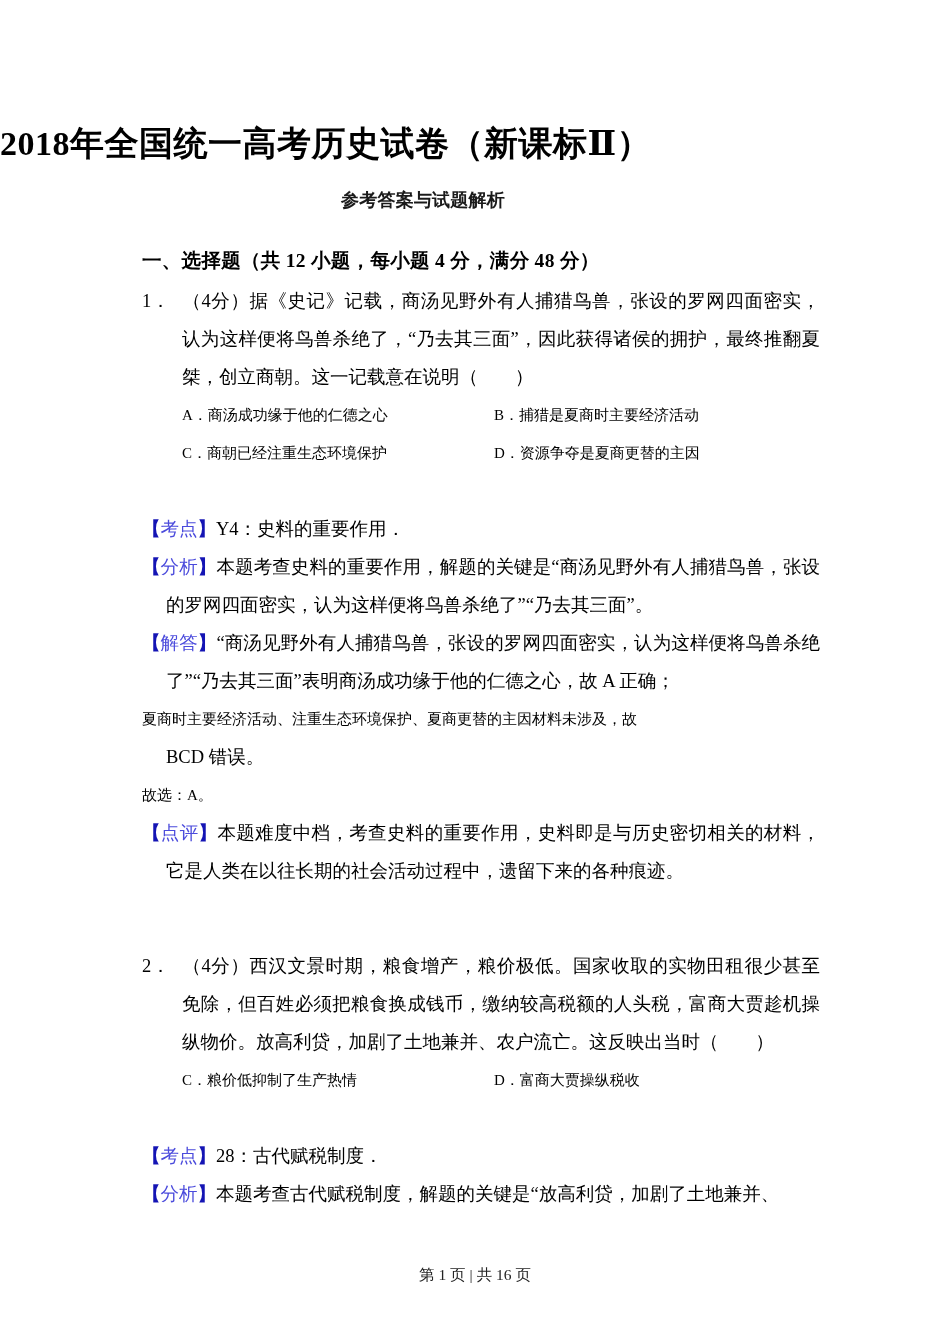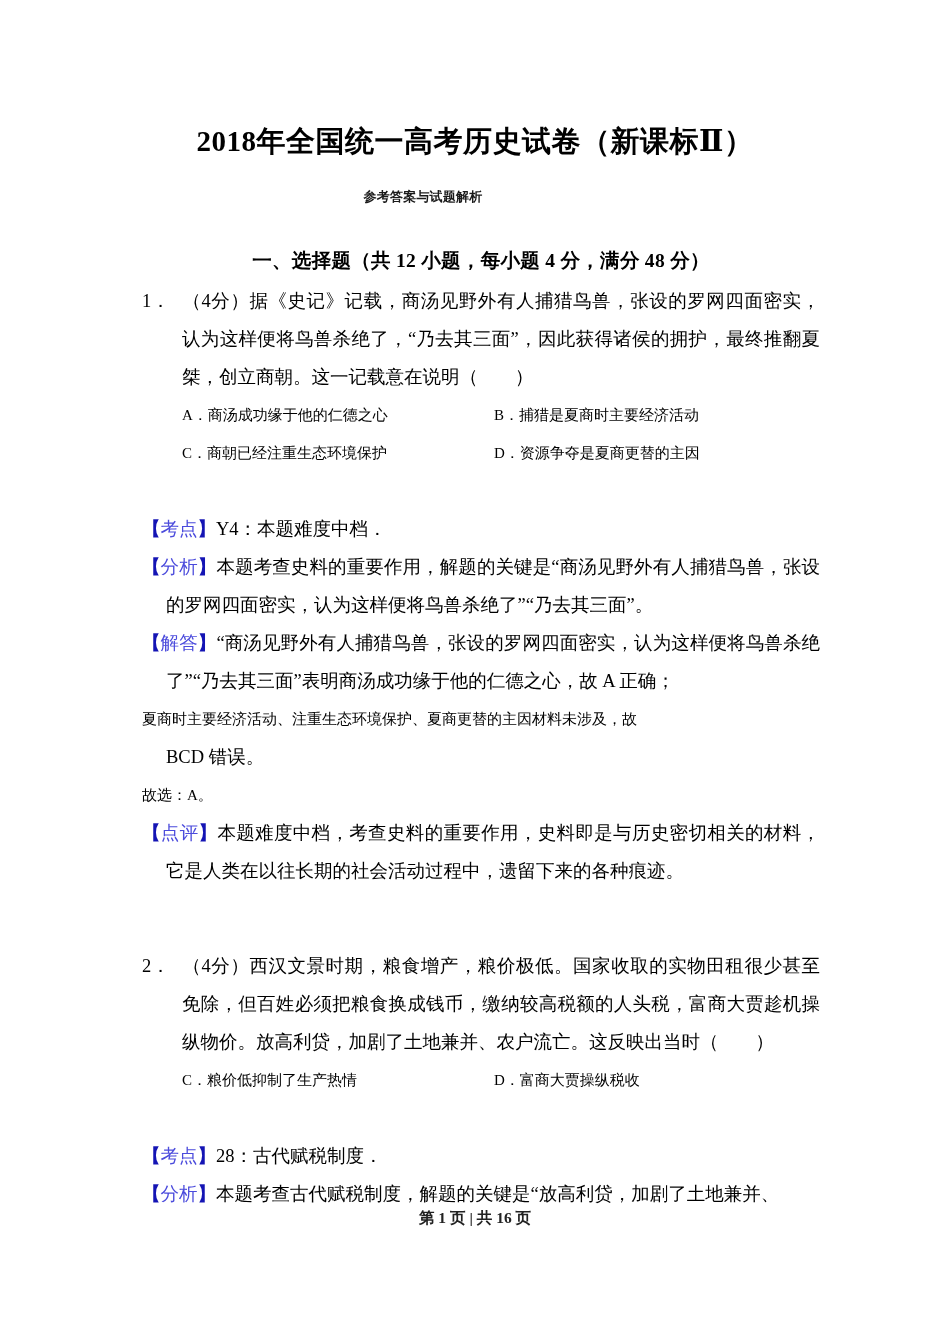--- a/index.html
+++ b/index.html
@@ -24,55 +24,53 @@
     height: 1344px;
     box-sizing: border-box;
   }
 
   
   .doc-title {
     position: absolute;
     left: 0;
     top: 124px;
     width: 950px;
-    text-align: center;
-    font-size: 29px;
+    font-size: 34px;
     font-weight: bold;
     letter-spacing: 0.5px;
     color: #000;
     line-height: 1.2;
   }
   .doc-subtitle {
     position: absolute;
     left: 0;
     top: 188px;
     width: 846px;
     text-align: center;
-    font-size: 13px;
+    font-size: 18px;
     font-weight: bold;
     color: #1a1a1a;
     font-family: Liberation Sans, sans-serif;
     letter-spacing: 0.2px;
   }
 
   
   .content {
     position: absolute;
     left: 142px;
     top: 246px;
     width: 678px;
   }
 
   .section-heading {
     font-size: 19.5px;
     font-weight: bold;
     line-height: 1.55;
     margin: 0 0 6px 0;
     letter-spacing: 0.3px;
-    text-align: center;
   }
 
   .q-block {
     margin-bottom: 0;
   }
 
   
   .q-stem {
     font-size: 18.5px;
     line-height: 38px;
@@ -143,26 +141,25 @@
   }
   .tag .word {
     color: #4b4bdc;
     margin-top: 28px;
   }
 
   
   .footer {
     position: absolute;
     left: 0;
-    top: 1208px;
+    top: 1265px;
     width: 950px;
     text-align: center;
     font-size: 15.5px;
     color: #222;
-    font-weight: bold;
   }
   .footer .sep {
     margin: 0 4px;
   }
 </style>
 </head>
 <body>
 
 <div class="page">
 
@@ -181,21 +178,21 @@
         <div class="opt-row">
           <span class="opt-col">A．商汤成功缘于他的仁德之心</span><span class="opt-col">B．捕猎是夏商时主要经济活动</span>
         </div>
         <div class="opt-row">
           <span class="opt-col">C．商朝已经注重生态环境保护</span><span class="opt-col">D．资源争夺是夏商更替的主因</span>
         </div>
       </div>
 
       <div class="spacer-line"></div>
 
-      <p class="exp-para"><span class="tag"><span class="brk">【</span><span class="word">考点</span><span class="brk">】</span></span><span>Y4：本题难度中档．</span></p>
+      <p class="exp-para"><span class="tag"><span class="brk">【</span><span class="word">考点</span><span class="brk">】</span></span><span>Y4：史料的重要作用．</span></p>
 
       <p class="exp-para"><span class="tag"><span class="brk">【</span><span class="word">分析</span><span class="brk">】</span></span><span>本题考查史料的重要作用，解题的关键是“商汤见野外有人捕猎鸟兽，张设的罗网四面密实，认为这样便将鸟兽杀绝了”“乃去其三面”。</span></p>
 
       <p class="exp-para"><span class="tag"><span class="brk">【</span><span class="word">解答</span><span class="brk">】</span></span><span>“商汤见野外有人捕猎鸟兽，张设的罗网四面密实，认为这样便将鸟兽杀绝了”“乃去其三面”表明商汤成功缘于他的仁德之心，故 A 正确；</span></p>
 
       <p class="exp-line-flush">夏商时主要经济活动、注重生态环境保护、夏商更替的主因材料未涉及，故</p>
 
       <p class="exp-line-indent">BCD 错误。</p>
 
       <p class="exp-line-flush">故选：A。</p>

